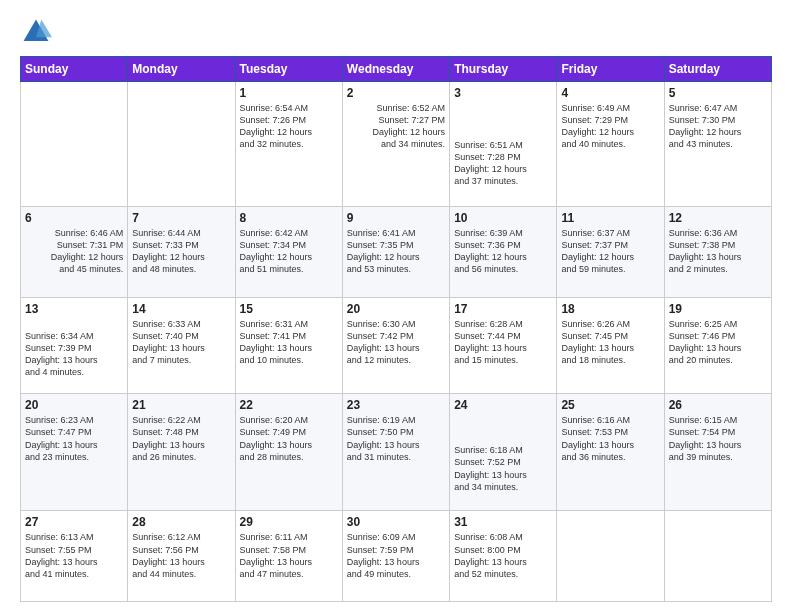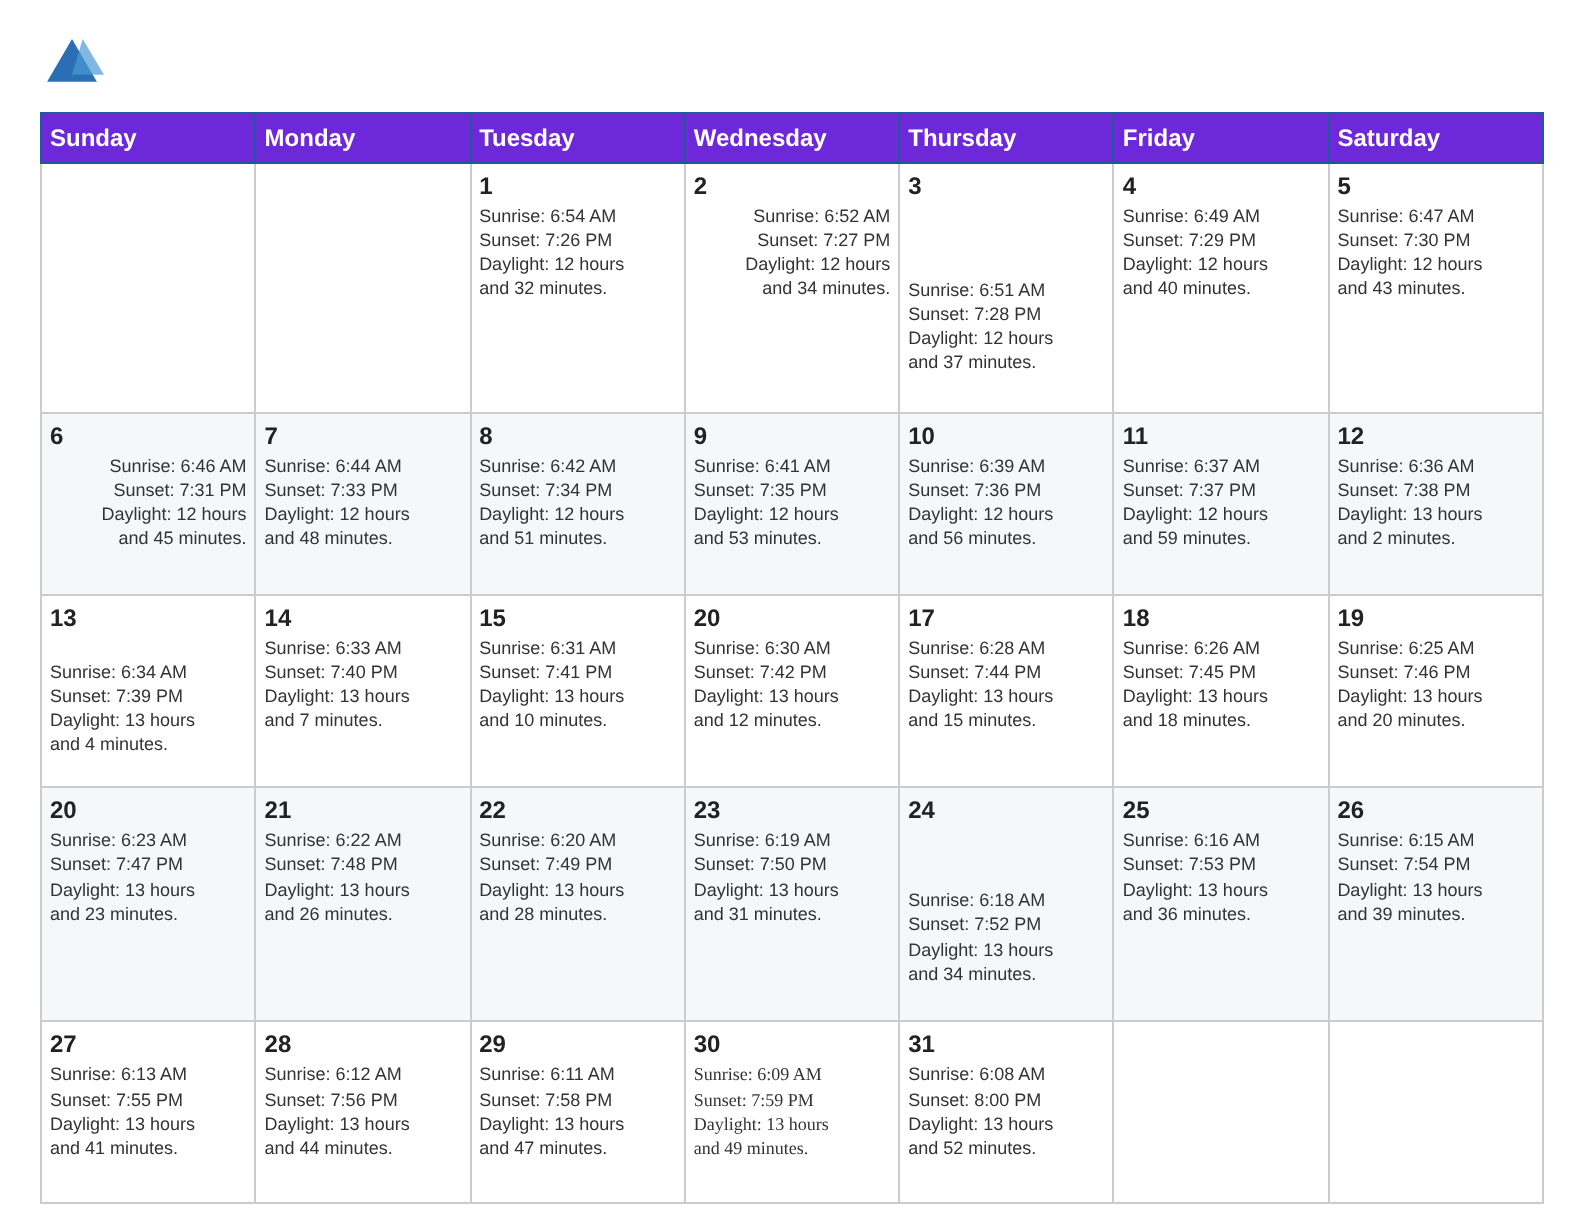--- a/index.html
+++ b/index.html
@@ -340,21 +340,21 @@
           </td>
           <td>
             <span class="day-number">29</span>
             <div class="day-info" style="white-space: pre-line;">Sunrise: 6:11 AM
 Sunset: 7:58 PM
 Daylight: 13 hours
 and 47 minutes.</div>
           </td>
           <td>
             <span class="day-number">30</span>
-            <div class="day-info" style="white-space: pre-line; font-family: Liberation Serif, serif;">Sunrise: 6:09 AM
+            <div class="day-info" style="white-space: pre-line;">Sunrise: 6:09 AM
 Sunset: 7:59 PM
 Daylight: 13 hours
 and 49 minutes.</div>
           </td>
           <td>
             <span class="day-number">31</span>
             <div class="day-info" style="white-space: pre-line;">Sunrise: 6:08 AM
 Sunset: 8:00 PM
 Daylight: 13 hours
 and 52 minutes.</div>

